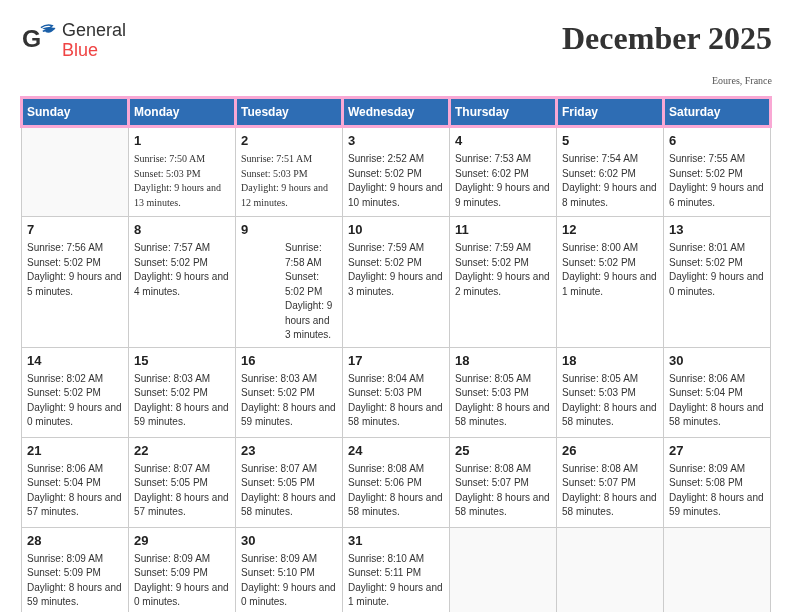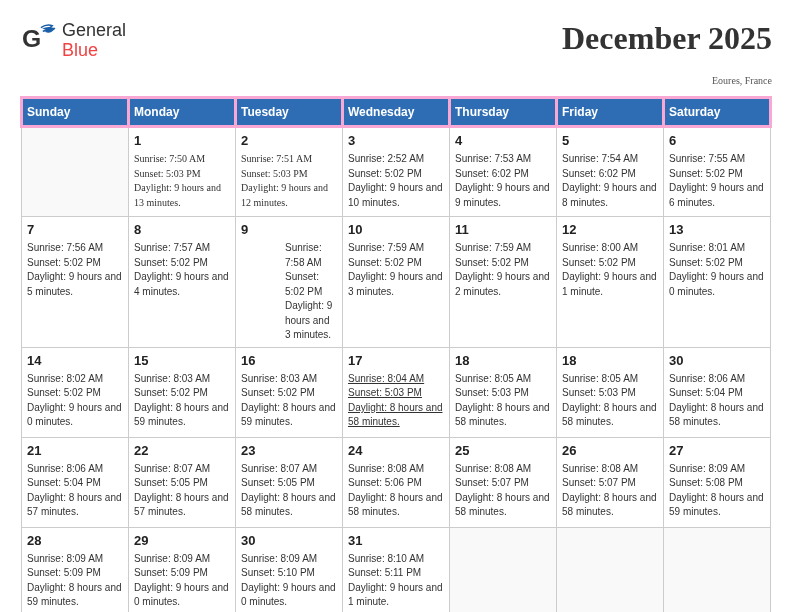--- a/index.html
+++ b/index.html
@@ -217,21 +217,21 @@
 Daylight: 8 hours and 59 minutes.</div>
         </td>
         <td>
           <div class="day-num">16</div>
           <div class="day-info" style="white-space: pre-line;">Sunrise: 8:03 AM
 Sunset: 5:02 PM
 Daylight: 8 hours and 59 minutes.</div>
         </td>
         <td>
           <div class="day-num">17</div>
-          <div class="day-info" style="white-space: pre-line; text-decoration: underline;">Sunrise: 8:04 AM
+          <div class="day-info" style="white-space: pre-line;">Sunrise: 8:04 AM
 Sunset: 5:03 PM
 Daylight: 8 hours and 58 minutes.</div>
         </td>
         <td>
           <div class="day-num">18</div>
           <div class="day-info" style="white-space: pre-line;">Sunrise: 8:05 AM
 Sunset: 5:03 PM
 Daylight: 8 hours and 58 minutes.</div>
         </td>
         <td>

